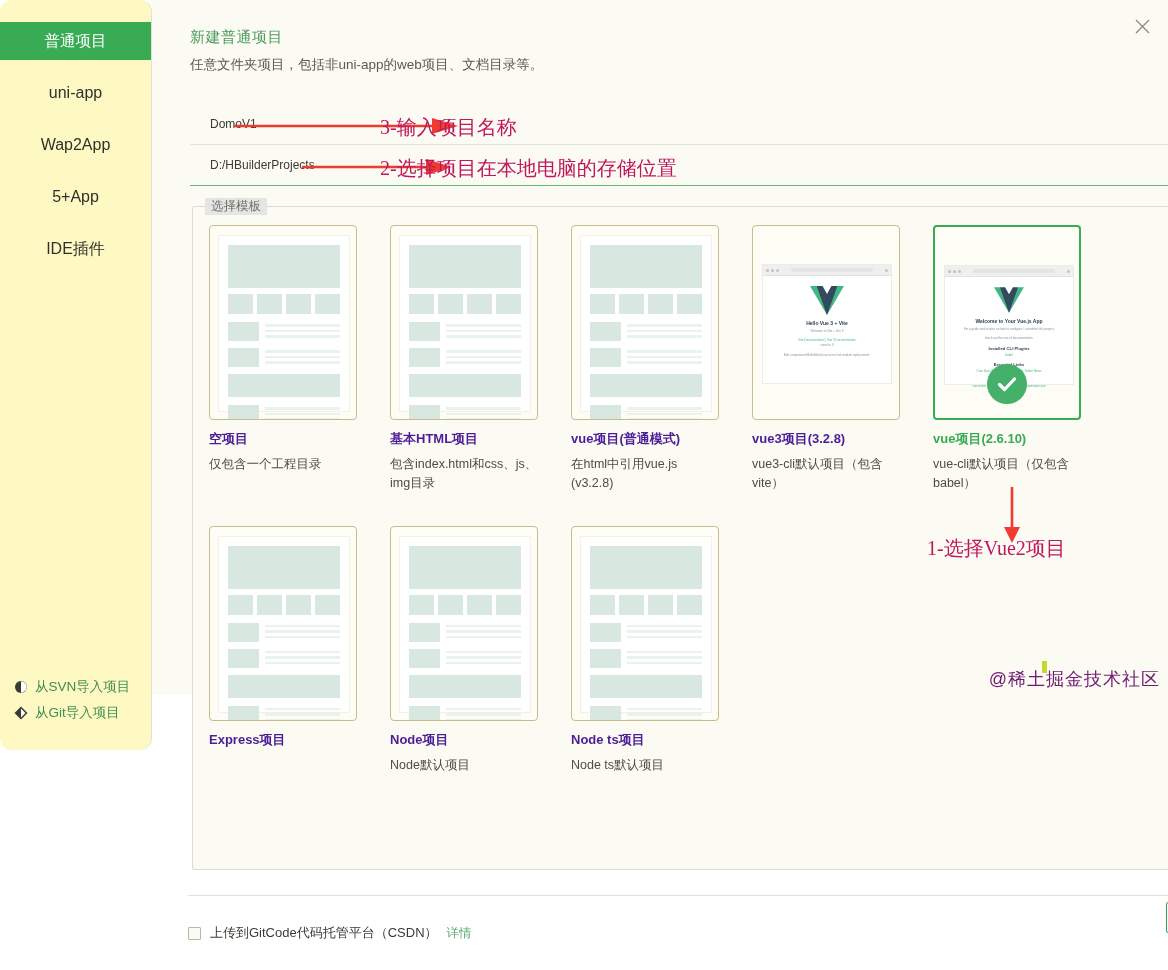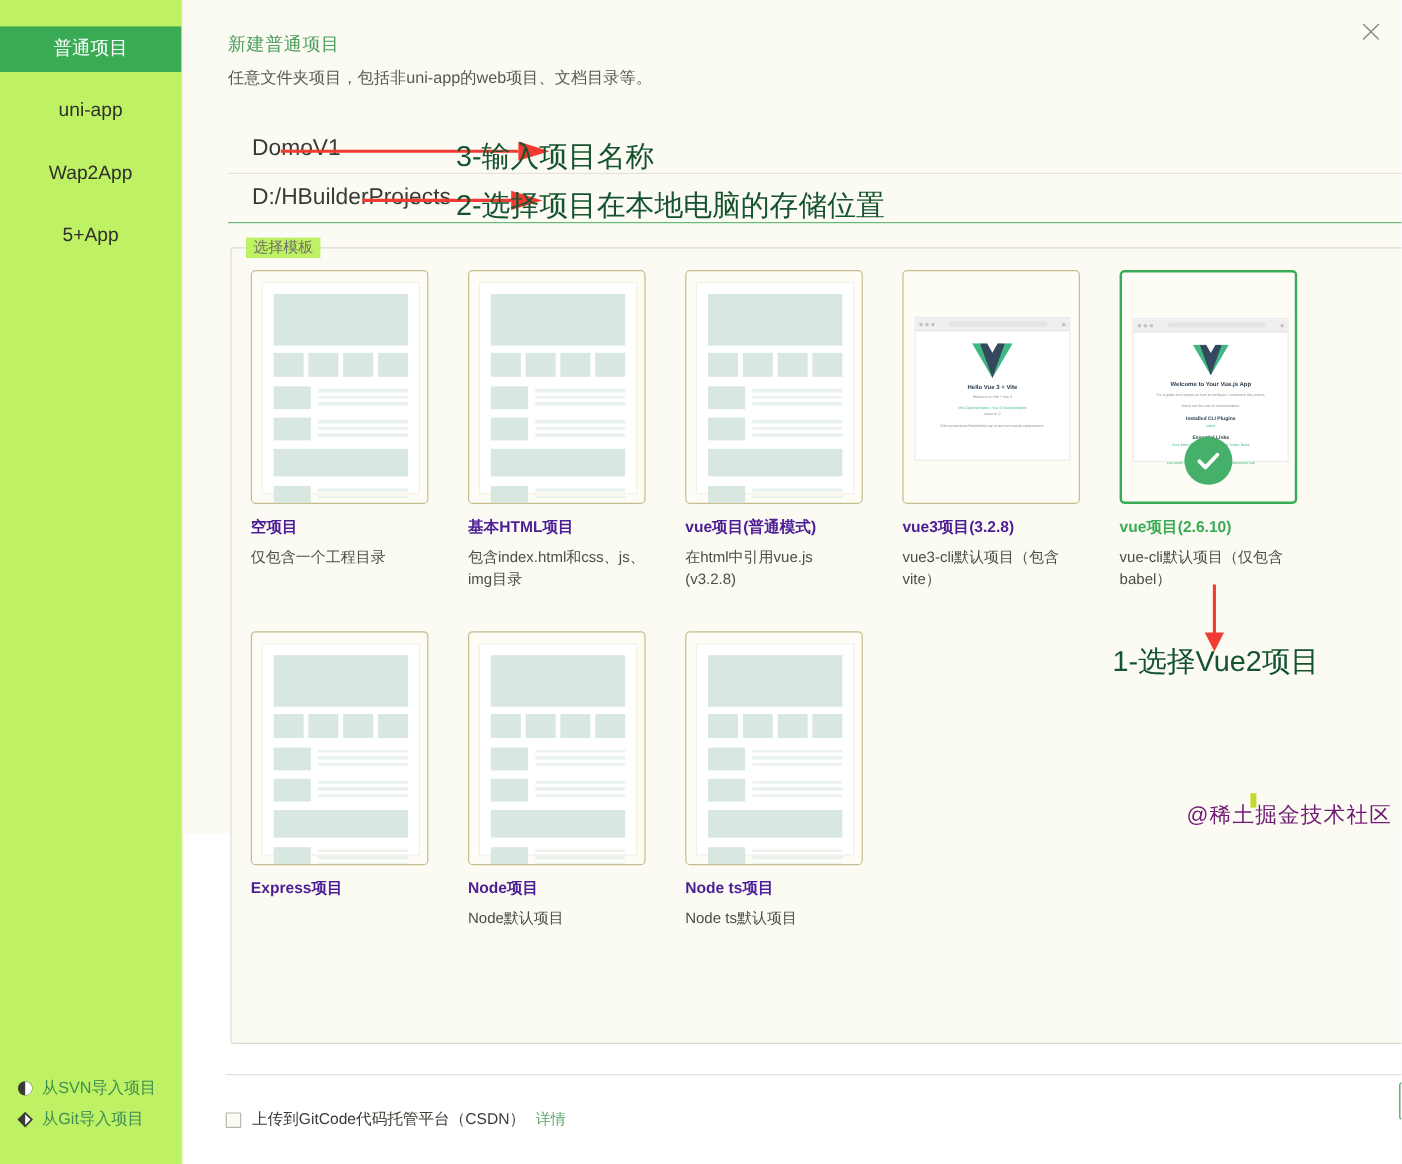--- a/index.html
+++ b/index.html
@@ -14,24 +14,25 @@
     position: relative;
     width: 1168px; height: 970px;
     display: flex;
     background: #ffffff;
   }
 
   
   .sidebar {
     position: relative;
     width: 152px;
-    height: 970px;
-    background: #bef264;
+    height: 750px;
+    background: #fef9c3;
     border-right: 1px solid #e2e0d6;
     flex: 0 0 152px;
+    border-radius: 12px;
   }
   .side-top { padding-top: 22px; }
   .side-item {
     height: 38px;
     line-height: 38px;
     text-align: center;
     font-size: 16px;
     color: #30302c;
     cursor: pointer;
     user-select: none;
@@ -103,56 +104,57 @@
   }
   .form-row {
     position: relative;
     height: 41px;
     border-bottom: 1px solid #e5e3d8;
     display: flex;
     align-items: center;
   }
   .form-row.second { border-bottom: 1px solid #66b87d; }
   .form-value {
-    font-size: 19px;
+    font-size: 12px;
     color: #3b3b35;
     padding-left: 20px;
     background: transparent;
     border: none;
     outline: none;
     font-family: inherit;
     width: 230px;
   }
 
   
   .anno {
     position: absolute;
-    color: #14532d;
-    font-size: 24px;
+    color: #be185d;
+    font-size: 20px;
     white-space: nowrap;
     pointer-events: none;
+    font-family: Liberation Serif, serif;
   }
   .anno-arrow {
     position: absolute;
     pointer-events: none;
   }
 
   
   .tpl-box {
     position: absolute;
     left: 40px; top: 206px;
     width: 1074px; height: 664px;
     border: 1px solid #dedcd2;
     border-radius: 2px;
     background: #fbfaf3;
   }
   .tpl-legend {
     position: absolute;
     left: 12px; top: -9px;
-    background: #bef264;
+    background: #e5e5e5;
     padding: 0 6px;
     font-size: 12.5px;
     color: #6f6f66;
   }
   .tpl-grid {
     position: absolute;
     left: 16px; top: 18px;
     width: 1040px;
     display: flex;
     flex-wrap: wrap;
@@ -304,20 +306,21 @@
 <body>
 
 <div id="app">
 
   <div class="sidebar">
     <div class="side-top">
       <div class="side-item active">普通项目</div>
       <div class="side-item">uni-app</div>
       <div class="side-item">Wap2App</div>
       <div class="side-item">5+App</div>
+      <div class="side-item">IDE插件</div>
     </div>
 
     <div class="side-bottom">
       <div class="side-link">
         <span class="ico">
           <svg width="14" height="14" viewBox="0 0 14 14">
             <circle cx="7" cy="7" r="6" fill="#3b3b35"></circle>
             <path d="M7 1.2 A5.8 5.8 0 0 1 7 12.8 Z" fill="#ffffff"></path>
           </svg>
         </span>

